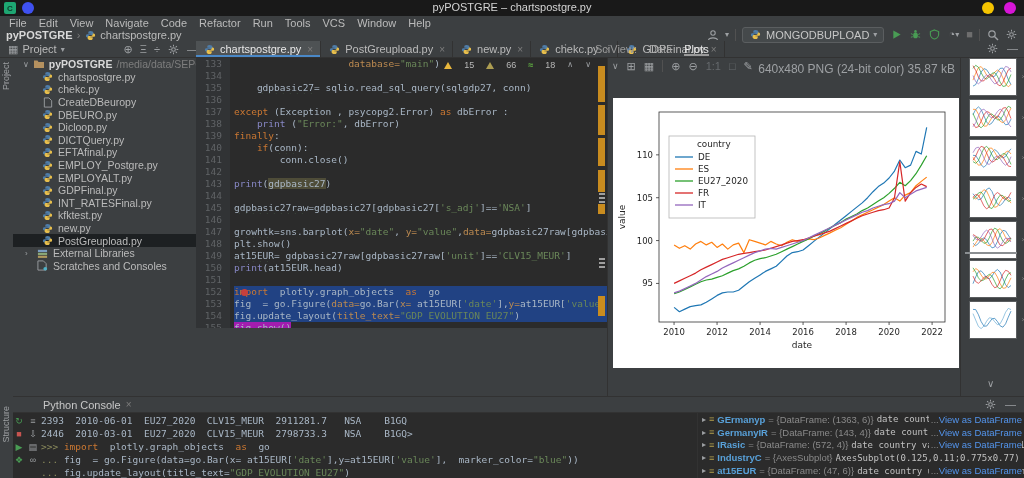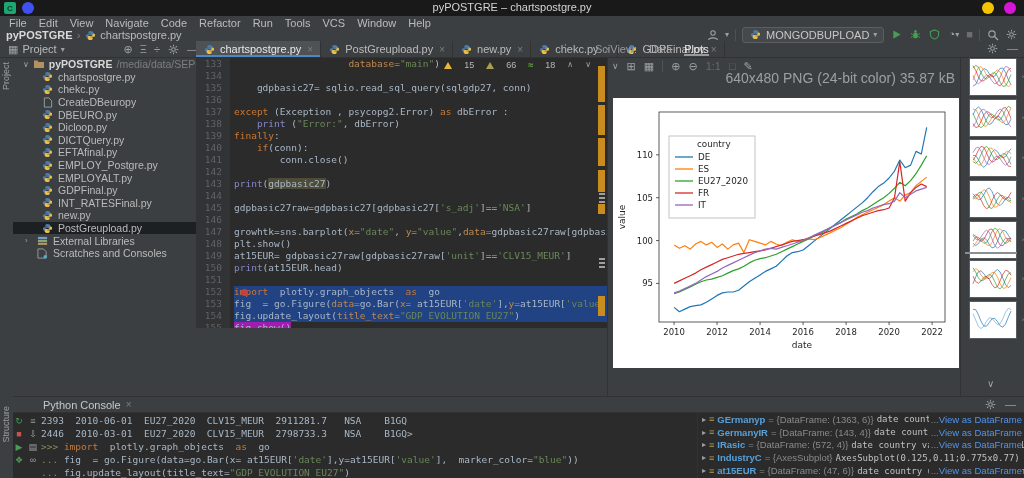--- a/index.html
+++ b/index.html
@@ -70,21 +70,21 @@
   .tri{width:0;height:0;border-left:4px solid transparent;border-right:4px solid transparent;border-bottom:7px solid #e8b63c;display:inline-block;}
   .tri.weak{border-bottom-color:#ad9d51;}
   .typo{color:#62b543;font-weight:bold;}
   .scrollmarks{position:absolute;right:0;top:0;bottom:0;width:10px;}
   .smark{position:absolute;left:1px;width:7px;background:#c98c1f;}
   .tmark{position:absolute;left:2px;width:6px;height:2px;background:#9f9f9f;}
   
   .plots{position:absolute;left:607px;top:58px;width:353px;height:338px;background:#3c3f41;border-left:1px solid #323232;}
   .ptoolbar{position:absolute;top:0;left:0;right:0;height:16px;display:flex;align-items:center;gap:8px;padding-left:4px;}
   .ptoolbar .dis{color:#666a6d;}
-  .pinfo{position:absolute;right:6px;top:12px;color:#9da0a3;font-size:14px;}
+  .pinfo{position:absolute;right:6px;top:4px;color:#9da0a3;font-size:12px;}
   .chartcard{position:absolute;left:5px;top:40px;width:346px;height:270px;background:#ffffff;}
   .tick{font-size:8.5px;fill:#262626;font-family:"DejaVu Sans",sans-serif;}
   .alabel{font-size:9px;fill:#262626;font-family:"DejaVu Sans",sans-serif;}
   .ltext{font-size:8.8px;fill:#262626;font-family:"DejaVu Sans",sans-serif;}
   
   .thumbs{position:absolute;left:960px;top:58px;width:64px;height:338px;background:#3c3f41;border-left:1px solid #323232;}
   .thumb{position:absolute;left:8px;width:46px;height:36px;background:#ffffff;border:1px solid #5a5d5f;}
   .thumb .tx{position:absolute;right:-10px;top:13px;color:#777;font-size:8px;}
   .tsep{position:absolute;left:4px;right:8px;height:2px;background:#8b8f92;}
   .tchev{position:absolute;left:26px;color:#9da0a3;font-size:10px;}
@@ -410,20 +410,29 @@
         <span>GDPFinal.py</span>
       </div>
       <div class="trow">
         <span class="icon">
           <svg width="11" height="11" viewBox="0 0 12 12">
             <path d="M6 1C4 1 3.6 1.9 3.6 2.7V4h2.5v.6H2.6C1.6 4.6 1 5.3 1 6.4c0 1.1.5 1.9 1.6 1.9h1V7c0-.9.8-1.6 1.7-1.6h2.4c.8 0 1.4-.6 1.4-1.4V2.7C9.1 1.8 8 1 6 1z" fill="#4e7ca8"></path>
             <path d="M6 11c2 0 2.4-.9 2.4-1.7V8H5.9v-.6h3.5c1 0 1.6-.7 1.6-1.8 0-1.1-.5-1.9-1.6-1.9h-1V5c0 .9-.8 1.6-1.7 1.6H4.3c-.8 0-1.4.6-1.4 1.4v1.3C2.9 10.2 4 11 6 11z" fill="#e8bf4c"></path>
           </svg>
         </span>
         <span>INT_RATESFinal.py</span>
+      </div>
+      <div class="trow">
+        <span class="icon">
+          <svg width="11" height="11" viewBox="0 0 12 12">
+            <path d="M6 1C4 1 3.6 1.9 3.6 2.7V4h2.5v.6H2.6C1.6 4.6 1 5.3 1 6.4c0 1.1.5 1.9 1.6 1.9h1V7c0-.9.8-1.6 1.7-1.6h2.4c.8 0 1.4-.6 1.4-1.4V2.7C9.1 1.8 8 1 6 1z" fill="#4e7ca8"></path>
+            <path d="M6 11c2 0 2.4-.9 2.4-1.7V8H5.9v-.6h3.5c1 0 1.6-.7 1.6-1.8 0-1.1-.5-1.9-1.6-1.9h-1V5c0 .9-.8 1.6-1.7 1.6H4.3c-.8 0-1.4.6-1.4 1.4v1.3C2.9 10.2 4 11 6 11z" fill="#e8bf4c"></path>
+          </svg>
+        </span>
+        <span>kfktest.py</span>
       </div>
       <div class="trow">
         <span class="icon">
           <svg width="11" height="11" viewBox="0 0 12 12">
             <path d="M6 1C4 1 3.6 1.9 3.6 2.7V4h2.5v.6H2.6C1.6 4.6 1 5.3 1 6.4c0 1.1.5 1.9 1.6 1.9h1V7c0-.9.8-1.6 1.7-1.6h2.4c.8 0 1.4-.6 1.4-1.4V2.7C9.1 1.8 8 1 6 1z" fill="#4e7ca8"></path>
             <path d="M6 11c2 0 2.4-.9 2.4-1.7V8H5.9v-.6h3.5c1 0 1.6-.7 1.6-1.8 0-1.1-.5-1.9-1.6-1.9h-1V5c0 .9-.8 1.6-1.7 1.6H4.3c-.8 0-1.4.6-1.4 1.4v1.3C2.9 10.2 4 11 6 11z" fill="#e8bf4c"></path>
           </svg>
         </span>
         <span>new.py</span>
       </div>

